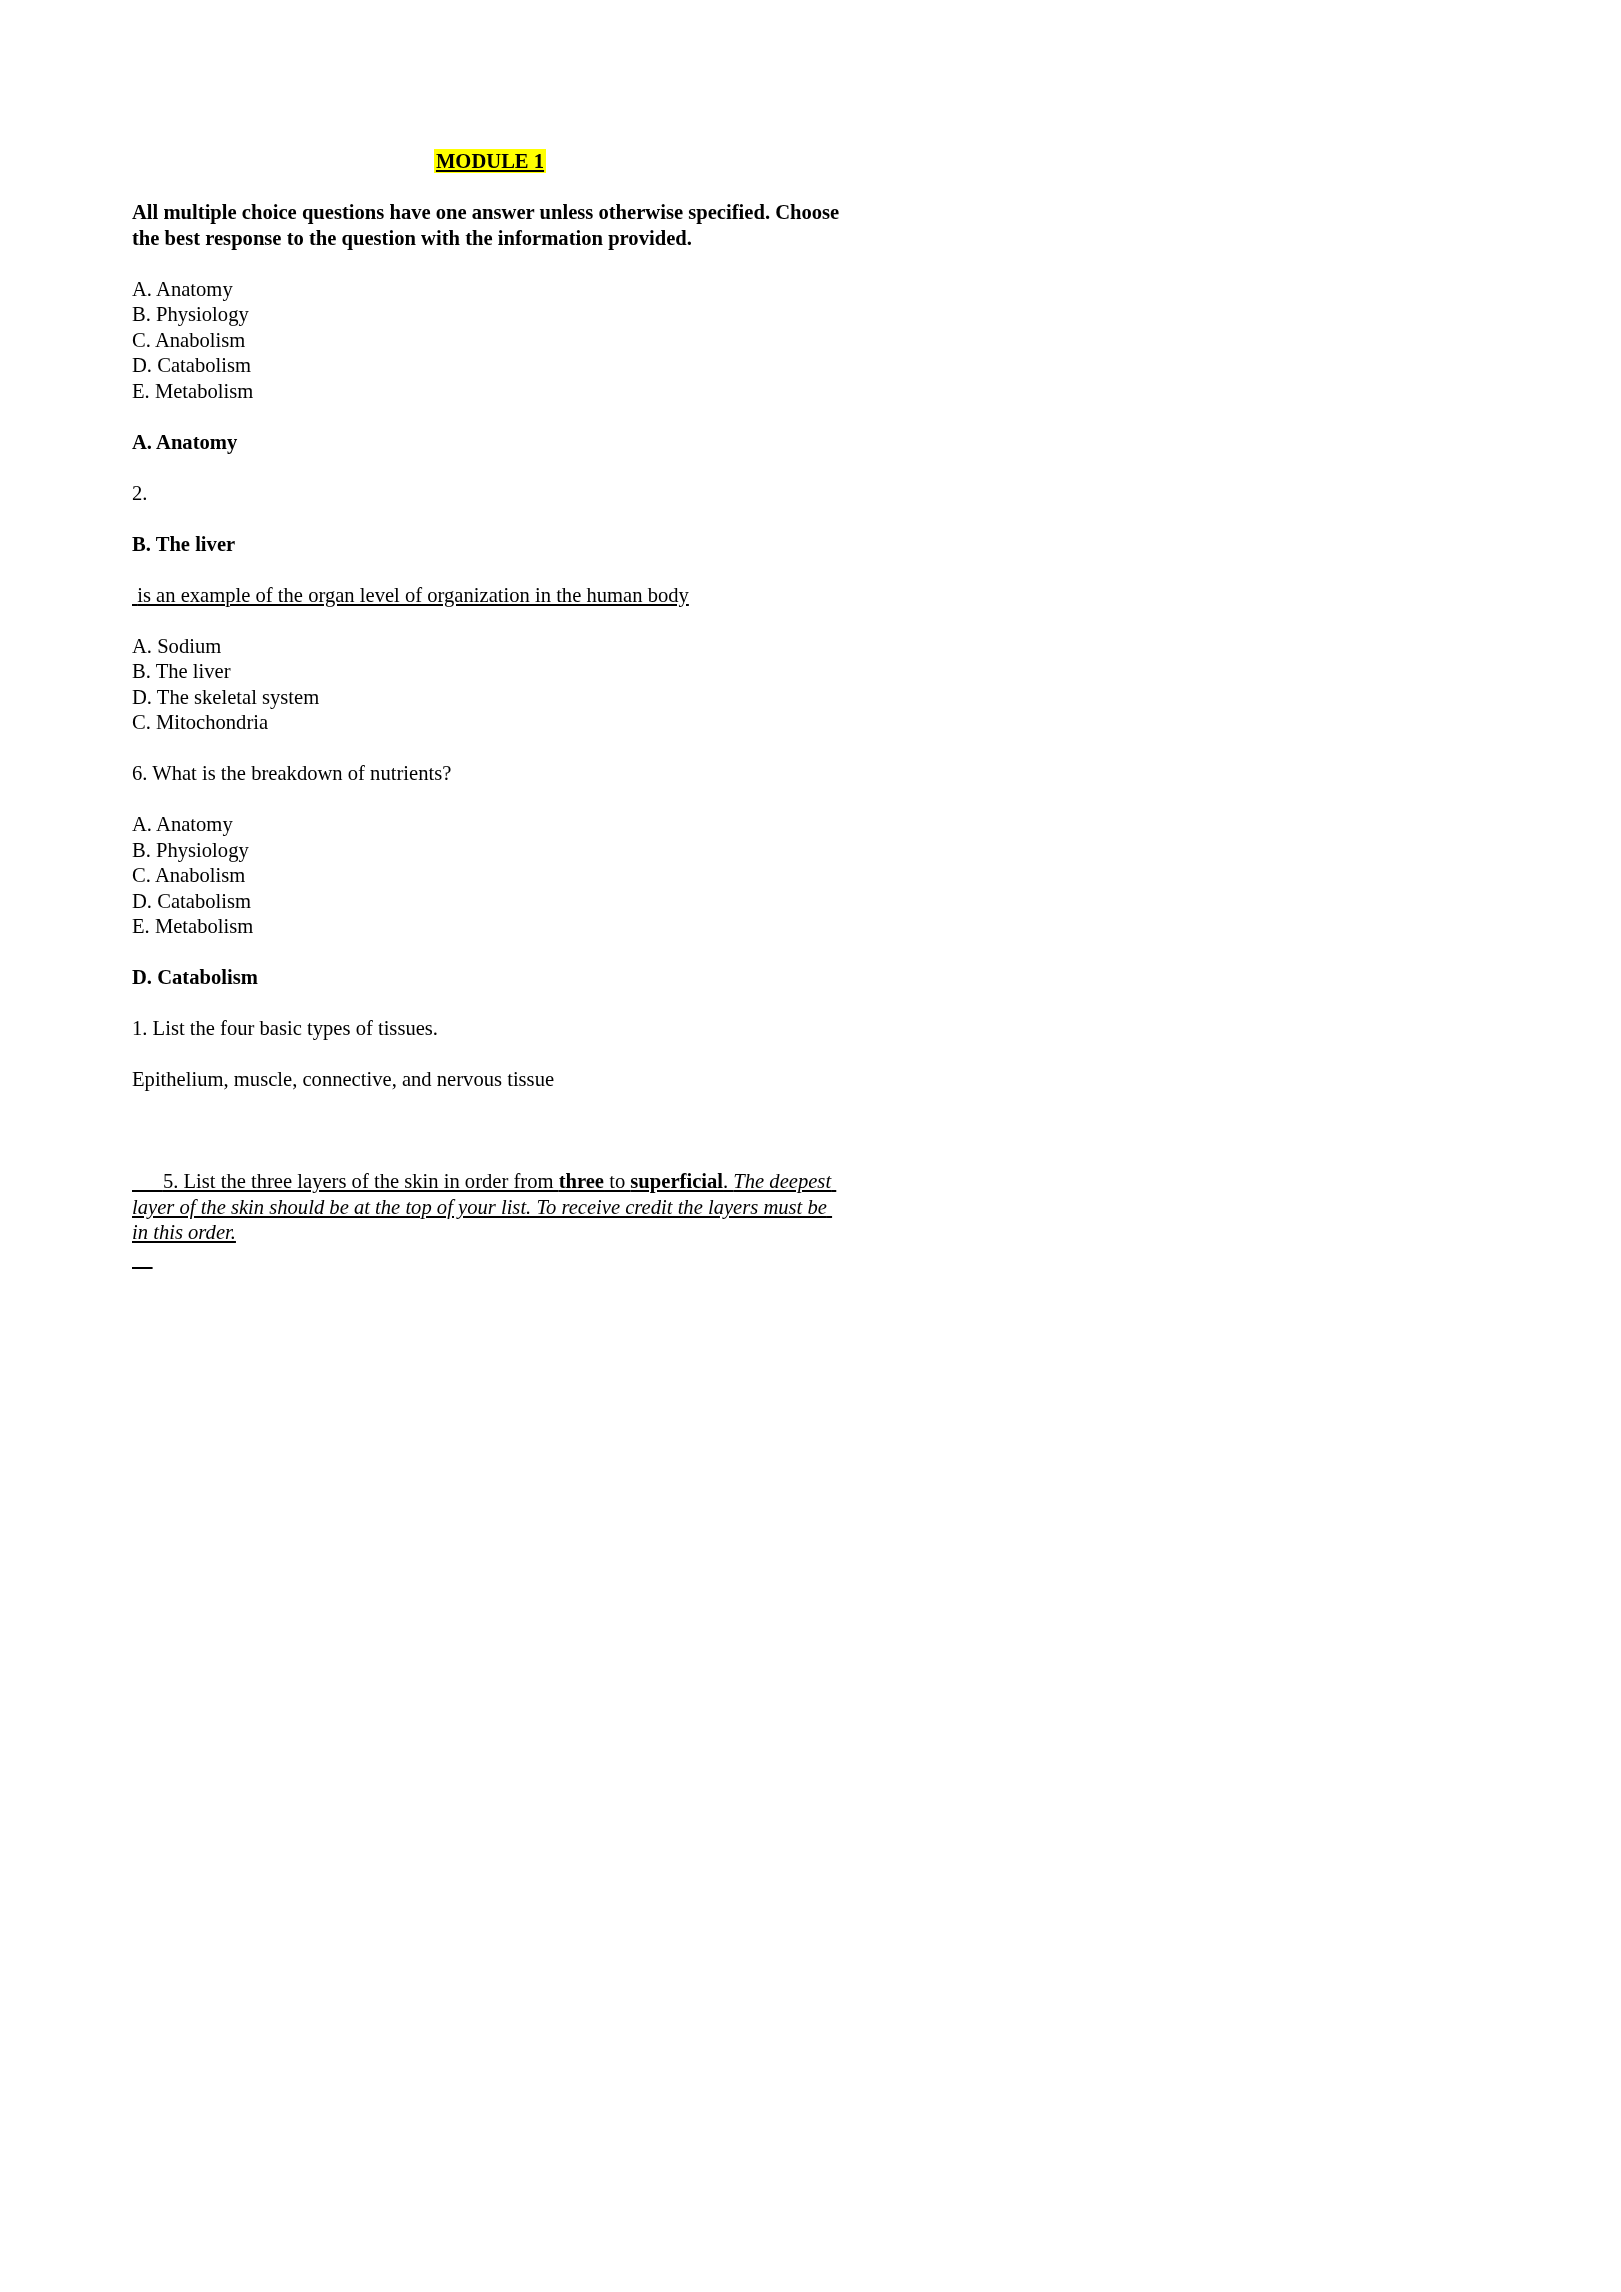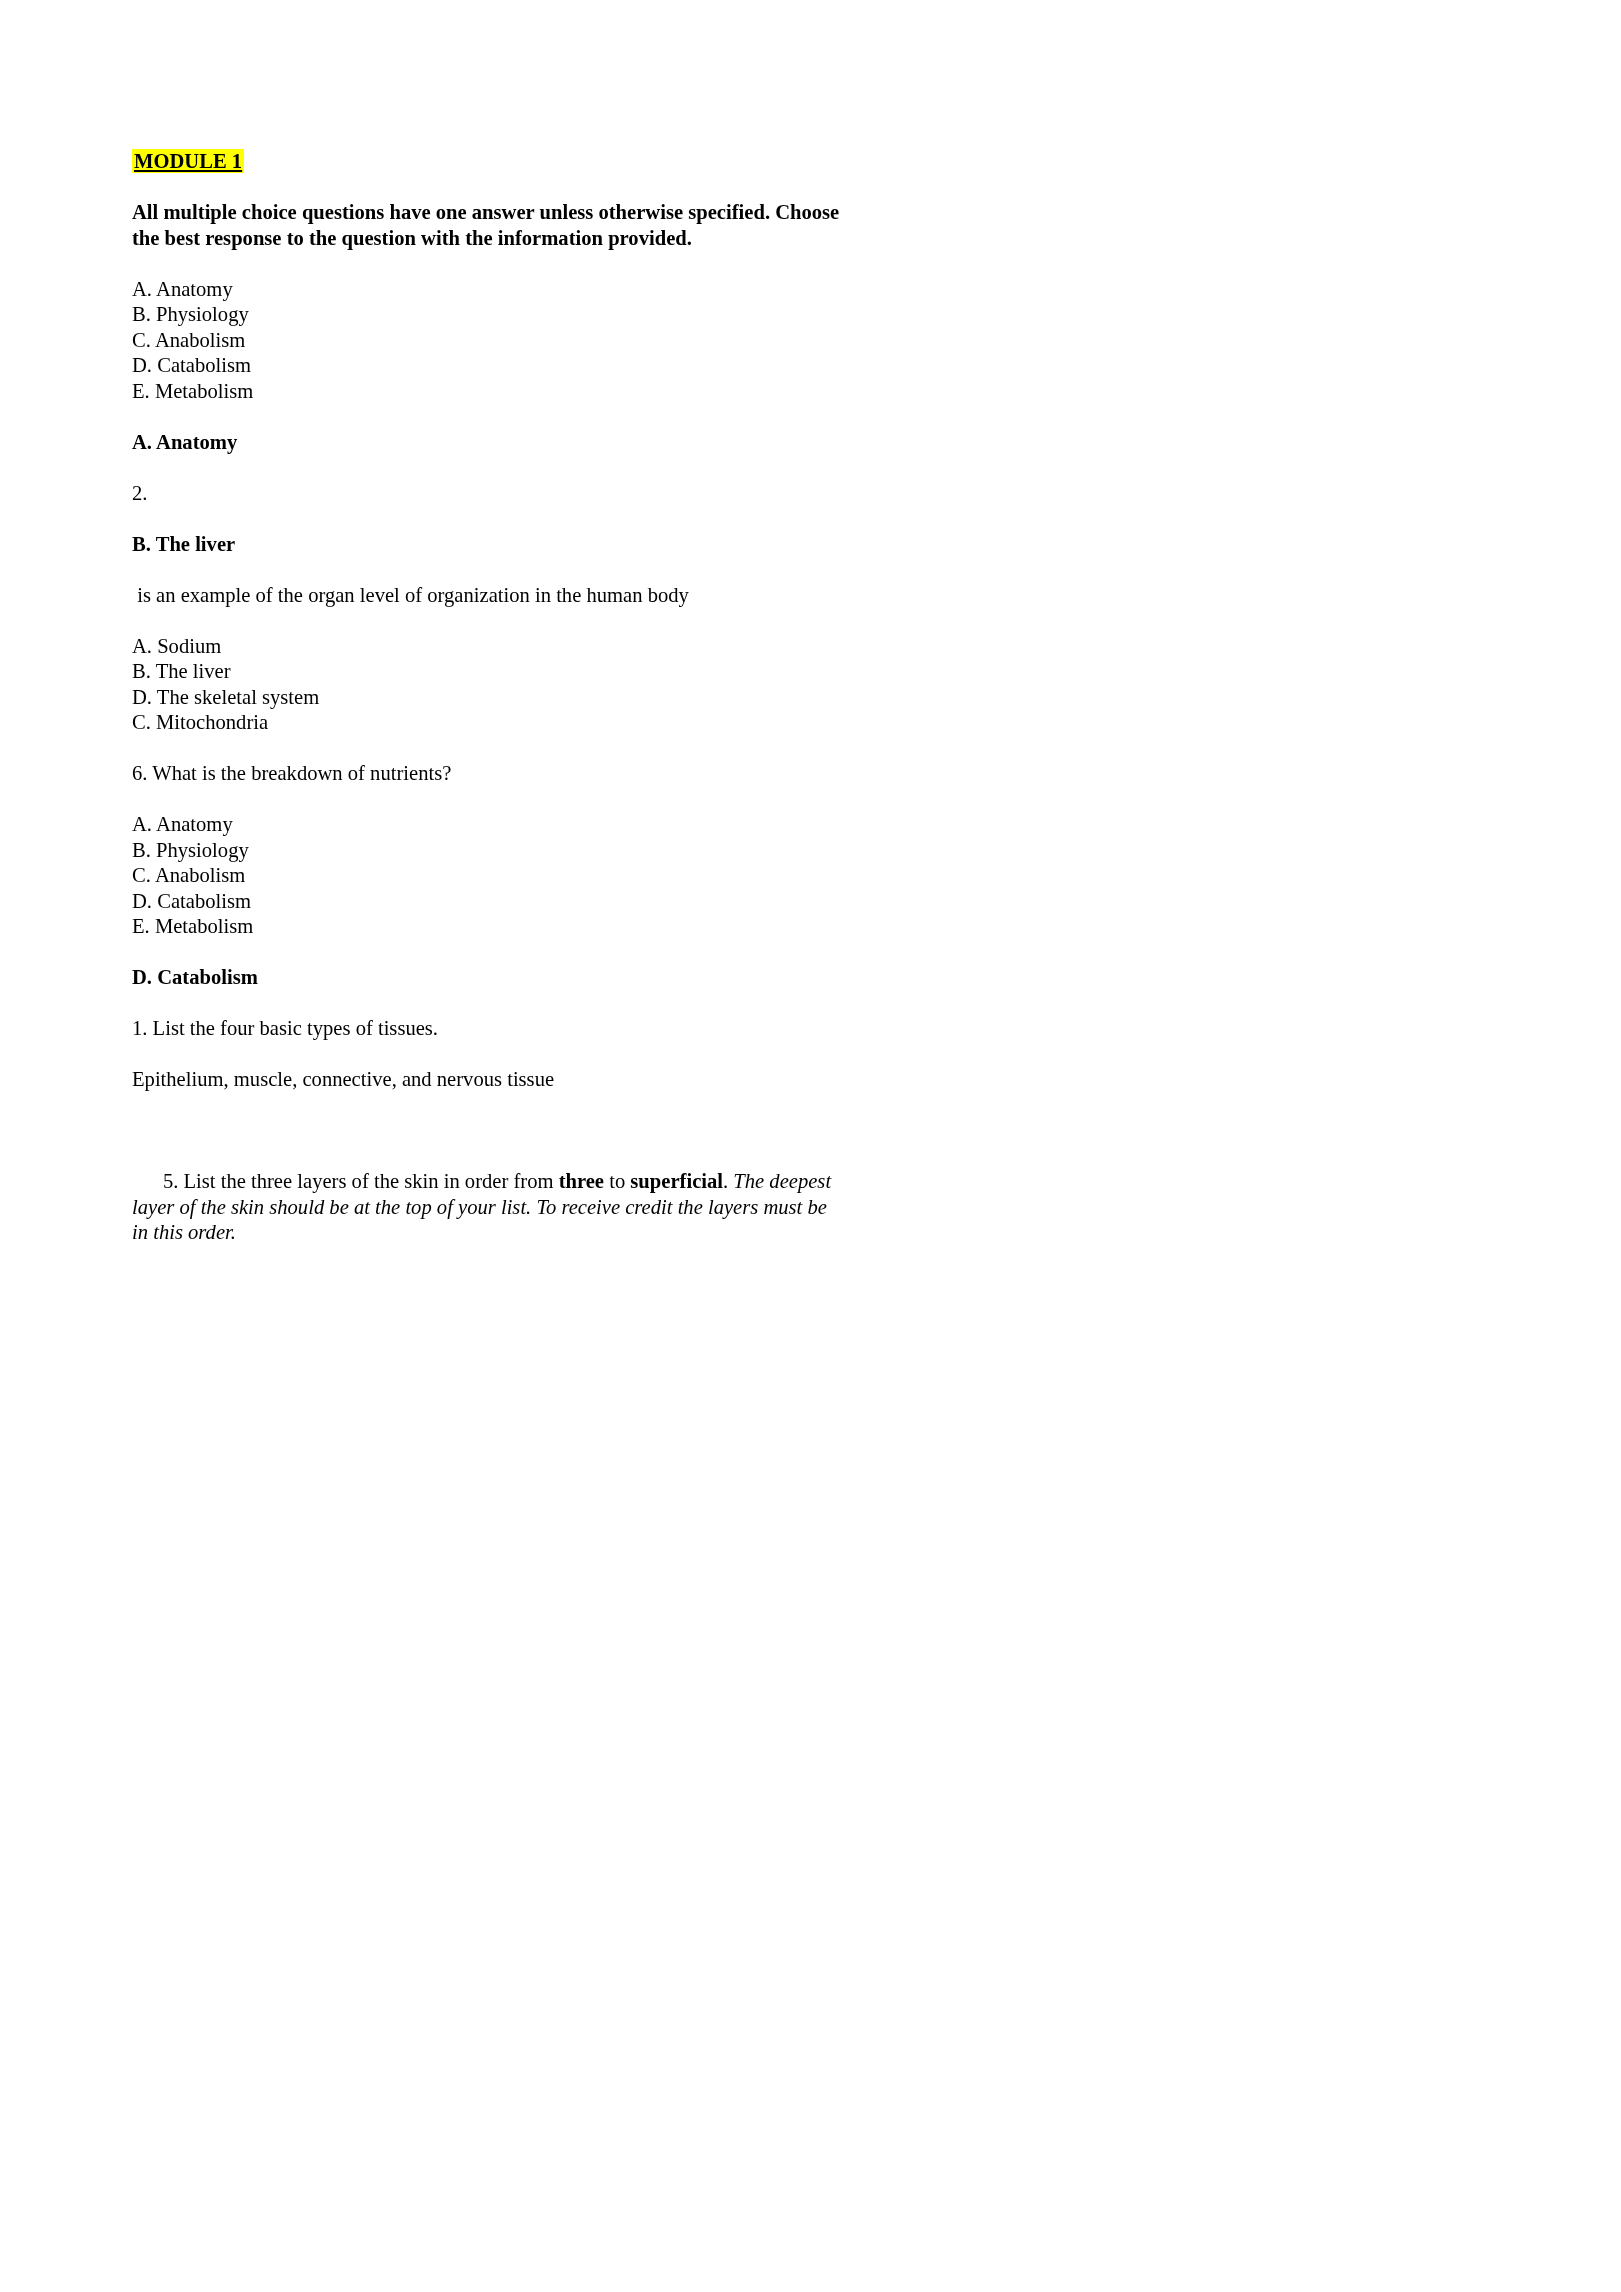--- a/index.html
+++ b/index.html
@@ -19,30 +19,30 @@
   .content {
     padding: 149px 132px 0 132px;
     width: 980px;
   }
   .content .block {
     margin-bottom: 25.5px;
     max-width: 848px;
   }
   .bold { font-weight: bold; }
   .italic { font-style: italic; }
-  .module-title-wrap { margin-bottom: 25.5px; }
+  .module-title-wrap { margin-bottom: 25.5px; text-align: center; }
   .highlight {
     font-weight: bold;
     text-decoration: underline;
     padding: 1px 2px;
   }
   .option {
     line-height: 25.5px;
   }
-  .prewrap { white-space: pre-wrap; }
+  .prewrap { white-space: pre-wrap; text-decoration: underline; }
   .gap-top { margin-top: 51px; }
 </style>
 </head>
 <body>
 
 <div class="page">
   <div class="content">
 
     <div class="block module-title-wrap">
       <span class="highlight" style="background-color: rgb(255, 255, 0);">MODULE 1</span>

